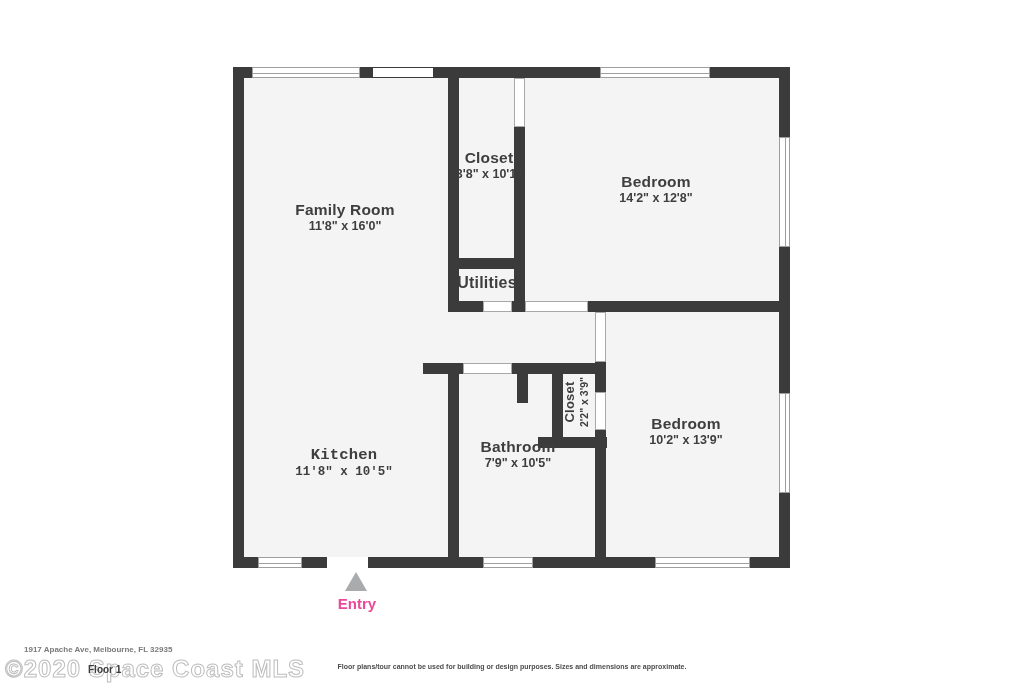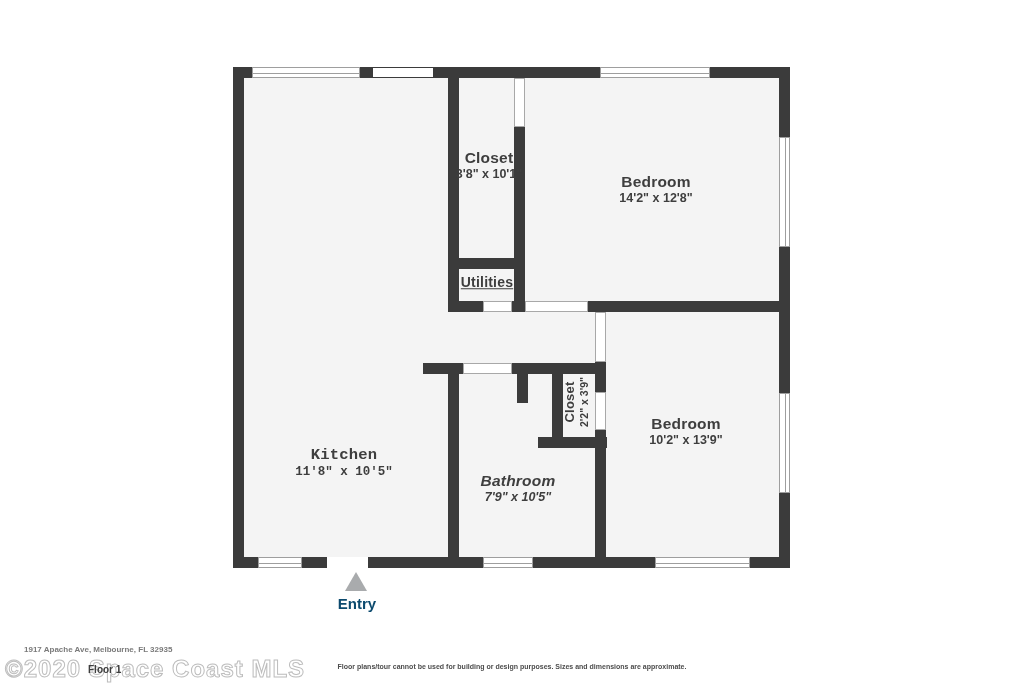--- a/index.html
+++ b/index.html
@@ -20,29 +20,29 @@
   .opening{position:absolute;background:#ffffff;}
   .rlabel{
     position:absolute;transform:translate(-50%,-50%);
     text-align:center;color:#3e3e3e;white-space:nowrap;line-height:1.25;
   }
   .rlabel.rot{transform:translate(-50%,-50%) rotate(-90deg);}
   .rname{font-size:15.5px;font-weight:bold;letter-spacing:.2px;}
   .rdims{font-size:12.5px;font-weight:bold;}
   .rlabel.small .rname{font-size:13px;}
   .rlabel.small .rdims{font-size:10.5px;}
-  .rlabel.single .rname{font-size:14px;text-decoration:underline;}
+  .rlabel.single .rname{font-size:16px;}
   #entry-arrow{
     position:absolute;left:345px;top:572px;width:0;height:0;
     border-left:11px solid transparent;border-right:11px solid transparent;
     border-bottom:19px solid #a9abad;
   }
   #entry-label{
     position:absolute;left:357px;top:595px;transform:translateX(-50%);
-    font-size:15px;font-weight:bold;color:#0c4a6e;
+    font-size:15px;font-weight:bold;color:#ec4899;
   }
   #watermark{
     position:absolute;left:5px;top:641px;
     font-size:24px;font-weight:bold;letter-spacing:1px;
     color:#ffffff;-webkit-text-stroke:1px #bdbdbd;white-space:nowrap;margin-top:14px;
   }
   #address{
     position:absolute;left:24px;top:645px;
     font-size:8px;font-weight:bold;color:#7a7a7a;white-space:nowrap;
   }
@@ -85,36 +85,40 @@
   <div class="win win-h" style="left:8px;top:-11px;width:108px;height:11px;"></div>
   <div class="opening" style="left:129px;top:-10px;width:60px;height:9px;"></div>
   <div class="win win-h" style="left:356px;top:-11px;width:110px;height:11px;"></div>
   <div class="win win-v" style="left:535px;top:59px;width:11px;height:110px;"></div>
   <div class="win win-v" style="left:535px;top:315px;width:11px;height:100px;"></div>
   <div class="win win-h" style="left:14px;top:479px;width:44px;height:11px;"></div>
   <div class="win win-h" style="left:239px;top:479px;width:50px;height:11px;"></div>
   <div class="win win-h" style="left:411px;top:479px;width:95px;height:11px;"></div>
   <div class="opening" style="left:83px;top:479px;width:41px;height:11px;"></div>
 
+  <div class="rlabel" style="left:101px;top:139px;">
+    <div class="rname">Family Room</div>
+    <div class="rdims">11'8" x 16'0"</div>
+  </div>
   <div class="rlabel" style="left:245px;top:87px;">
     <div class="rname">Closet</div>
     <div class="rdims">3'8" x 10'1"</div>
   </div>
   <div class="rlabel" style="left:412px;top:111px;">
     <div class="rname">Bedroom</div>
     <div class="rdims">14'2" x 12'8"</div>
   </div>
   <div class="rlabel single" style="left:243px;top:205px;">
     <div class="rname">Utilities</div>
   </div>
   <div class="rlabel" style="left:100px;top:385px;font-family:Liberation Mono, monospace;">
     <div class="rname">Kitchen</div>
     <div class="rdims">11'8" x 10'5"</div>
   </div>
-  <div class="rlabel" style="left:274px;top:410px;font-style:italic;">
+  <div class="rlabel" style="left:274px;top:376px;">
     <div class="rname">Bathroom</div>
     <div class="rdims">7'9" x 10'5"</div>
   </div>
   <div class="rlabel rot small" style="left:333px;top:324px;">
     <div class="rname">Closet</div>
     <div class="rdims">2'2" x 3'9"</div>
   </div>
   <div class="rlabel" style="left:442px;top:353px;">
     <div class="rname">Bedroom</div>
     <div class="rdims">10'2" x 13'9"</div>

